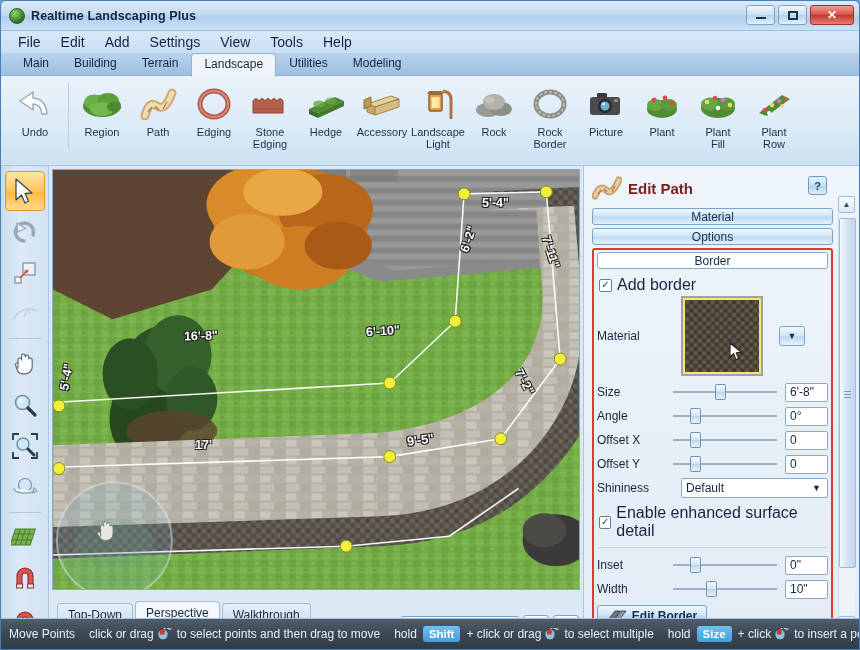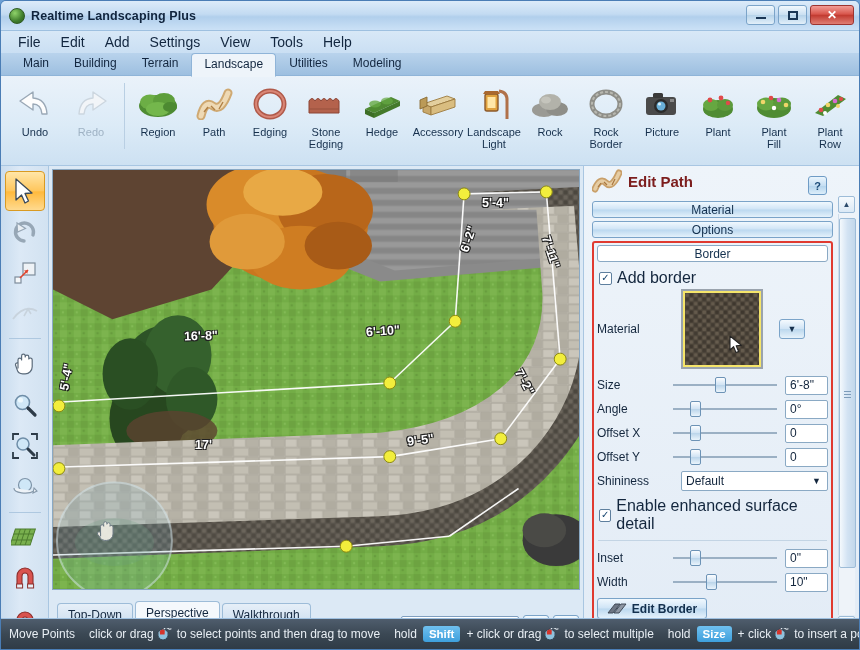--- a/index.html
+++ b/index.html
@@ -150,21 +150,21 @@
     background: linear-gradient(180deg,#f4fafe,#cfe3f5 50%,#bcd8ee 52%,#e6f2fb);
     display: flex; align-items: center; justify-content: center;
   }
   
   .panel {
     width: 276px; flex: none; position: relative;
     background: linear-gradient(180deg,#eef4fa,#e3ecf6);
     border-left: 1px solid #a9c6e1;
     display: flex; flex-direction: column;
   }
-  .panel-head { display: flex; align-items: center; padding: 1px 6px 6px 8px; position: relative;}
+  .panel-head { display: flex; align-items: center; padding: 8px 6px 6px 8px; position: relative;}
   .panel-title { font-size: 15px; color: #7c1d1d; font-weight: bold; margin-left: 6px; }
   .help-btn {
     position: absolute; right: 32px; top: 10px;
     width: 19px; height: 19px; border: 1px solid #6f9cc6; border-radius: 3px;
     background: linear-gradient(180deg,#eaf5fd,#c6dff3 50%,#b3d3ec 52%,#ddeefa);
     font-size: 11px; font-weight: bold; color: #1b4a77;
     display: flex; align-items: center; justify-content: center;
   }
   .panel-scroll { position: absolute; right: 4px; top: 30px; bottom: 6px; width: 17px; }
   .sb-arrow {
@@ -303,28 +303,20 @@
 
   <div class="toolbar">
     <div class="tgroup" id="historygroup">
         <div class="tbtn">
           <div class="ticon">
             <svg width="40" height="30" viewBox="0 0 40 30">
               <path d="M32 25 Q31 10 18 9 L18 3 L5 12 L18 21 L18 15 Q26 15 27 25 Z" fill="#fdfdfd" stroke="#9aa8b6" stroke-width="1.4" stroke-linejoin="round"></path>
             </svg>
           </div>
           <div class="lbl">Undo</div>
-        </div>
-        <div class="tbtn disabled">
-          <div class="ticon">
-            <svg width="40" height="30" viewBox="0 0 40 30">
-              <path d="M8 25 Q9 10 22 9 L22 3 L35 12 L22 21 L22 15 Q14 15 13 25 Z" fill="#f2f5f8" stroke="#ccd6df" stroke-width="1.4" stroke-linejoin="round"></path>
-            </svg>
-          </div>
-          <div class="lbl">Redo</div>
         </div>
       </div>
     <div class="tsep"></div>
     <div class="tgroup" id="toolgroup">
         <div class="tbtn">
           <div class="ticon">
             <svg width="42" height="32" viewBox="0 0 42 32">
               <ellipse cx="21" cy="18" rx="19" ry="11" fill="#4f8c33"></ellipse>
               <ellipse cx="13" cy="14" rx="10" ry="7.5" fill="#6cae45"></ellipse>
               <ellipse cx="27" cy="13" rx="11" ry="8" fill="#5d9e3b"></ellipse>

